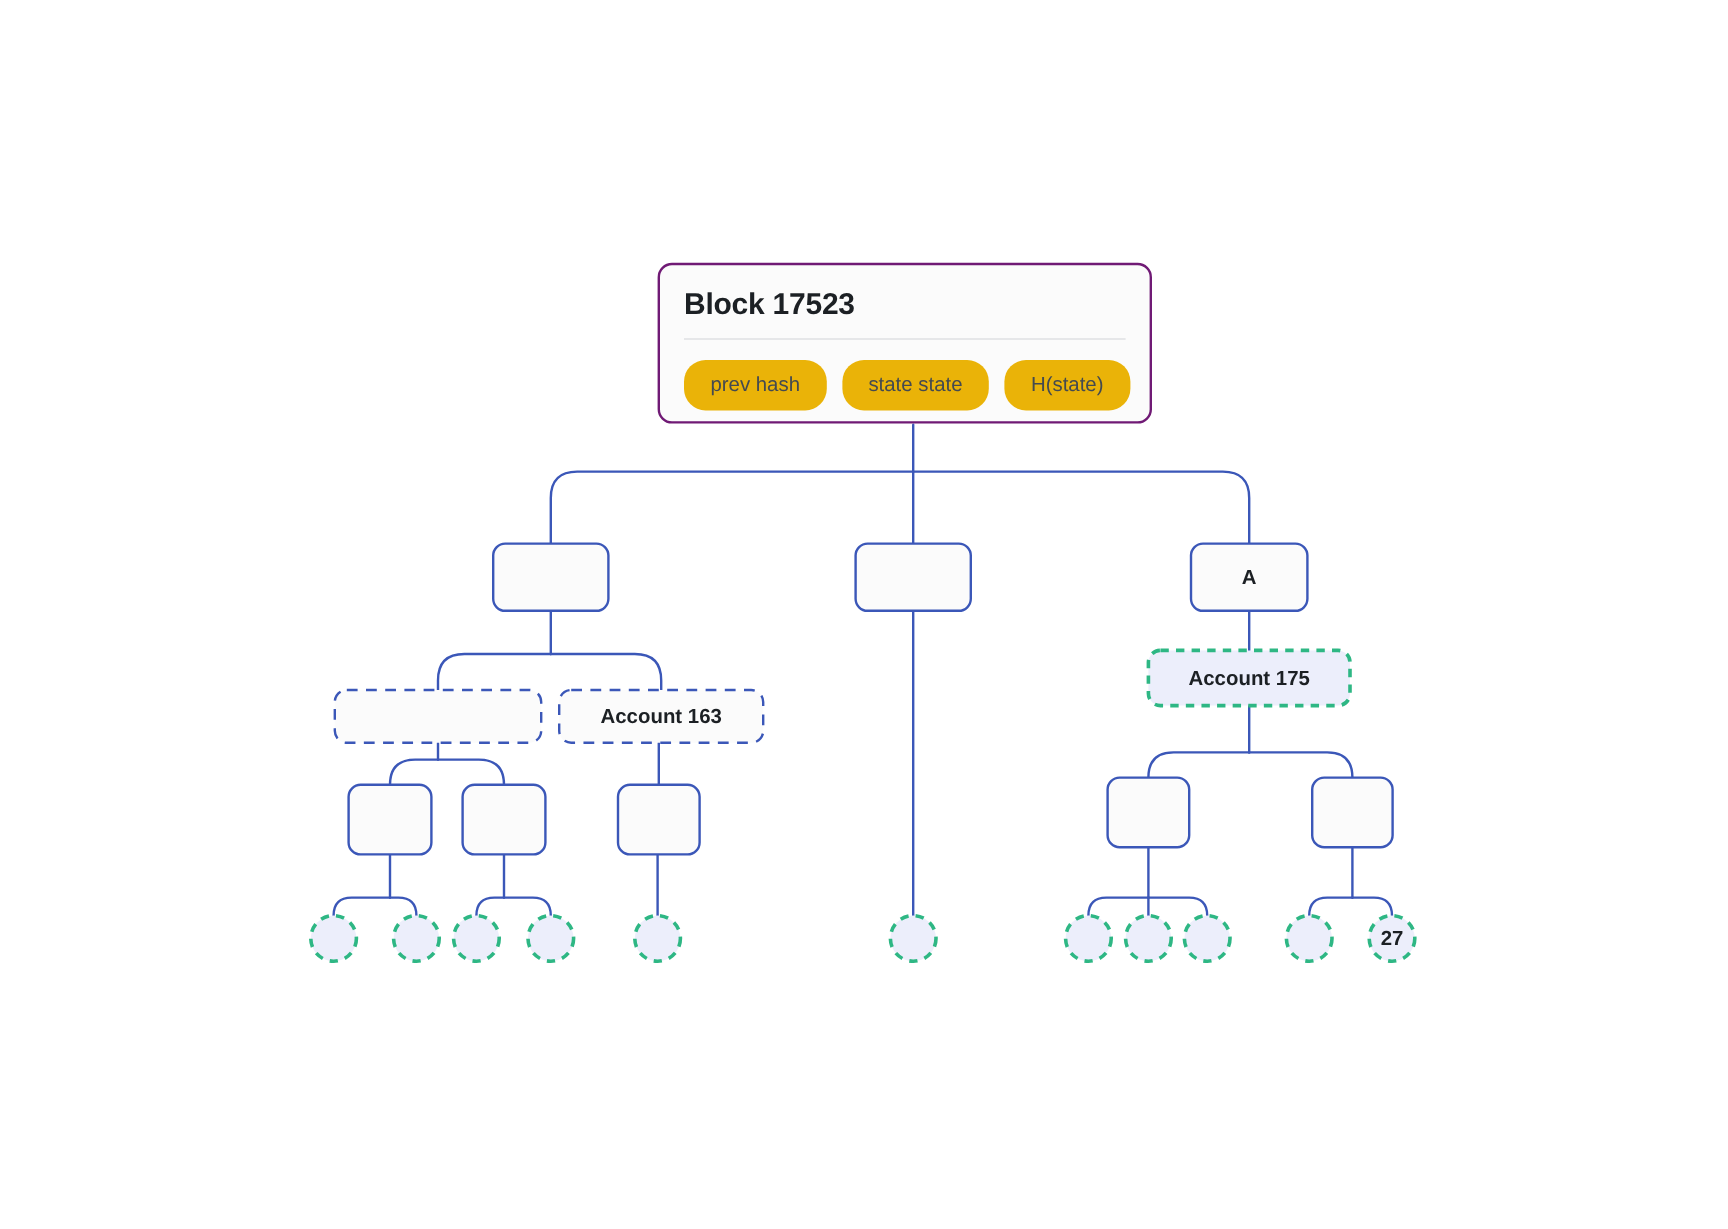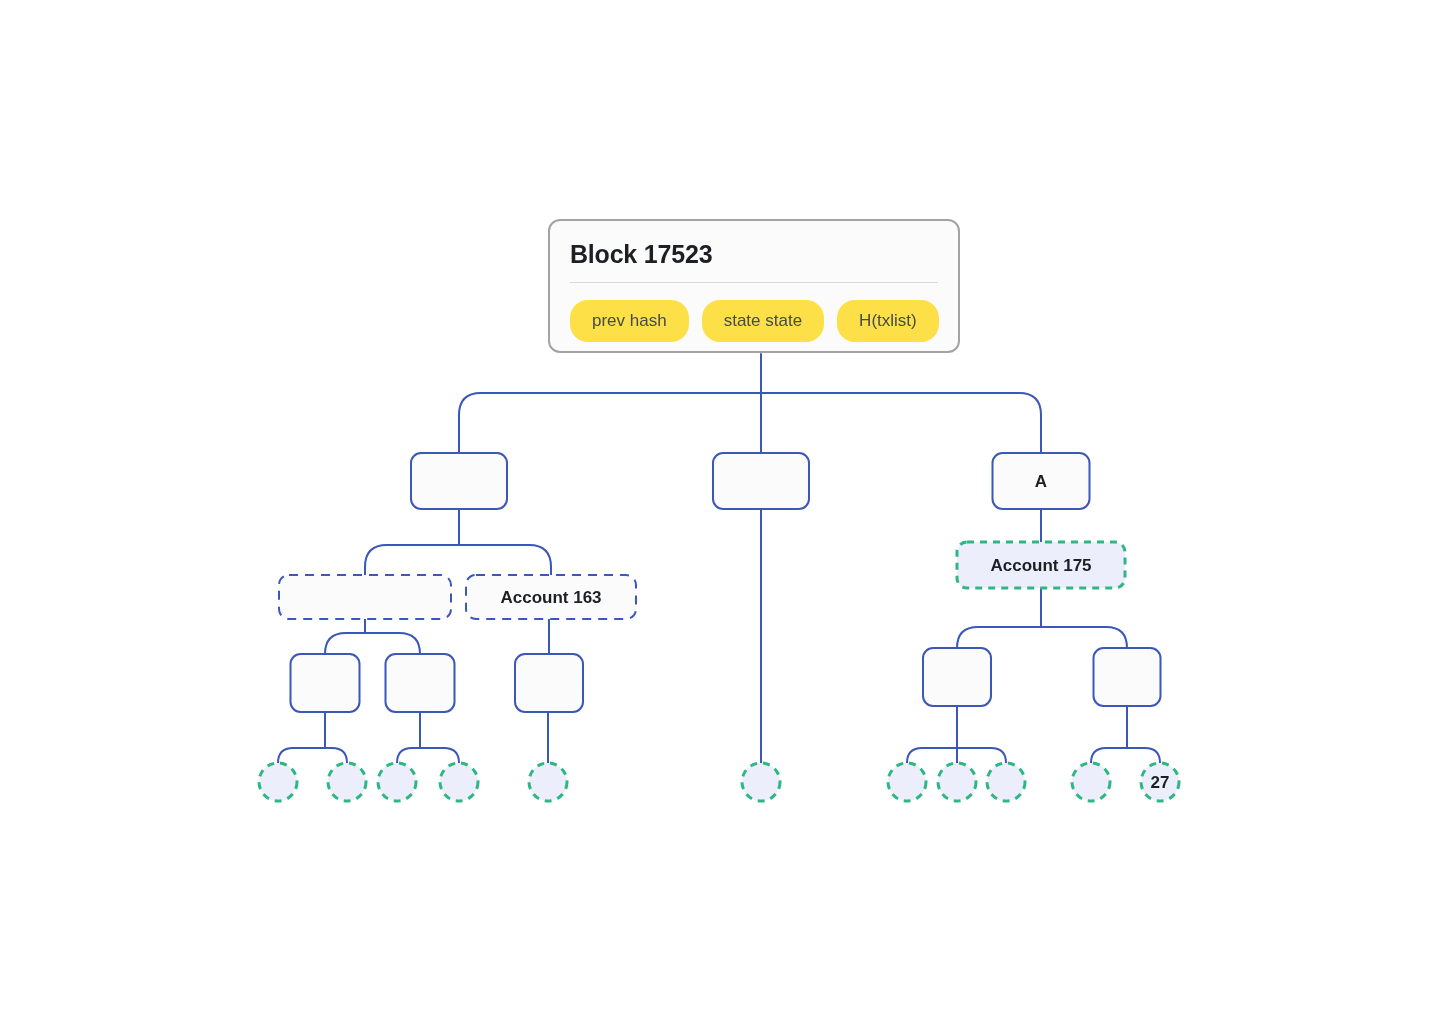--- a/index.html
+++ b/index.html
@@ -23,21 +23,21 @@
     height: 1024px;
   }
   .block-card {
     position: absolute;
     left: 548px;
     top: 219px;
     width: 412px;
     height: 134px;
     box-sizing: border-box;
     background: #fbfbfb;
-    border: 2px solid #a3a3a3;
+    border: 2px solid #701a75;
     border-radius: 12px;
     padding: 18px 20px 0 20px;
   }
   .block-title {
     font-size: 25px;
     font-weight: bold;
     color: #1c2024;
     letter-spacing: -0.2px;
     line-height: 30px;
   }
@@ -46,21 +46,21 @@
     height: 1px;
     background: #d8dadd;
     width: 100%;
   }
   .chip-row {
     display: flex;
     gap: 13px;
     margin-top: 17px;
   }
   .chip {
-    background: #fde047;
+    background: #eab308;
     color: #444a50;
     border-radius: 18px;
     font-size: 17px;
     height: 42px;
     line-height: 42px;
     padding: 0 22px;
     white-space: nowrap;
   }
 </style>
 </head>
@@ -130,15 +130,15 @@
       <text x="1160" y="782" text-anchor="middle" dominant-baseline="central" font-family="&quot;Liberation Sans&quot;, sans-serif" font-size="17" font-weight="bold" fill="#1c2024">27</text>
     </g>
 </svg>
 
 <div class="block-card">
   <div class="block-title">Block 17523</div>
   <div class="block-divider"></div>
   <div class="chip-row">
     <div class="chip">prev hash</div>
     <div class="chip">state state</div>
-    <div class="chip">H(txlist)</div>
+    <div class="chip">H(state)</div>
   </div>
 </div>
 
 </body></html>

